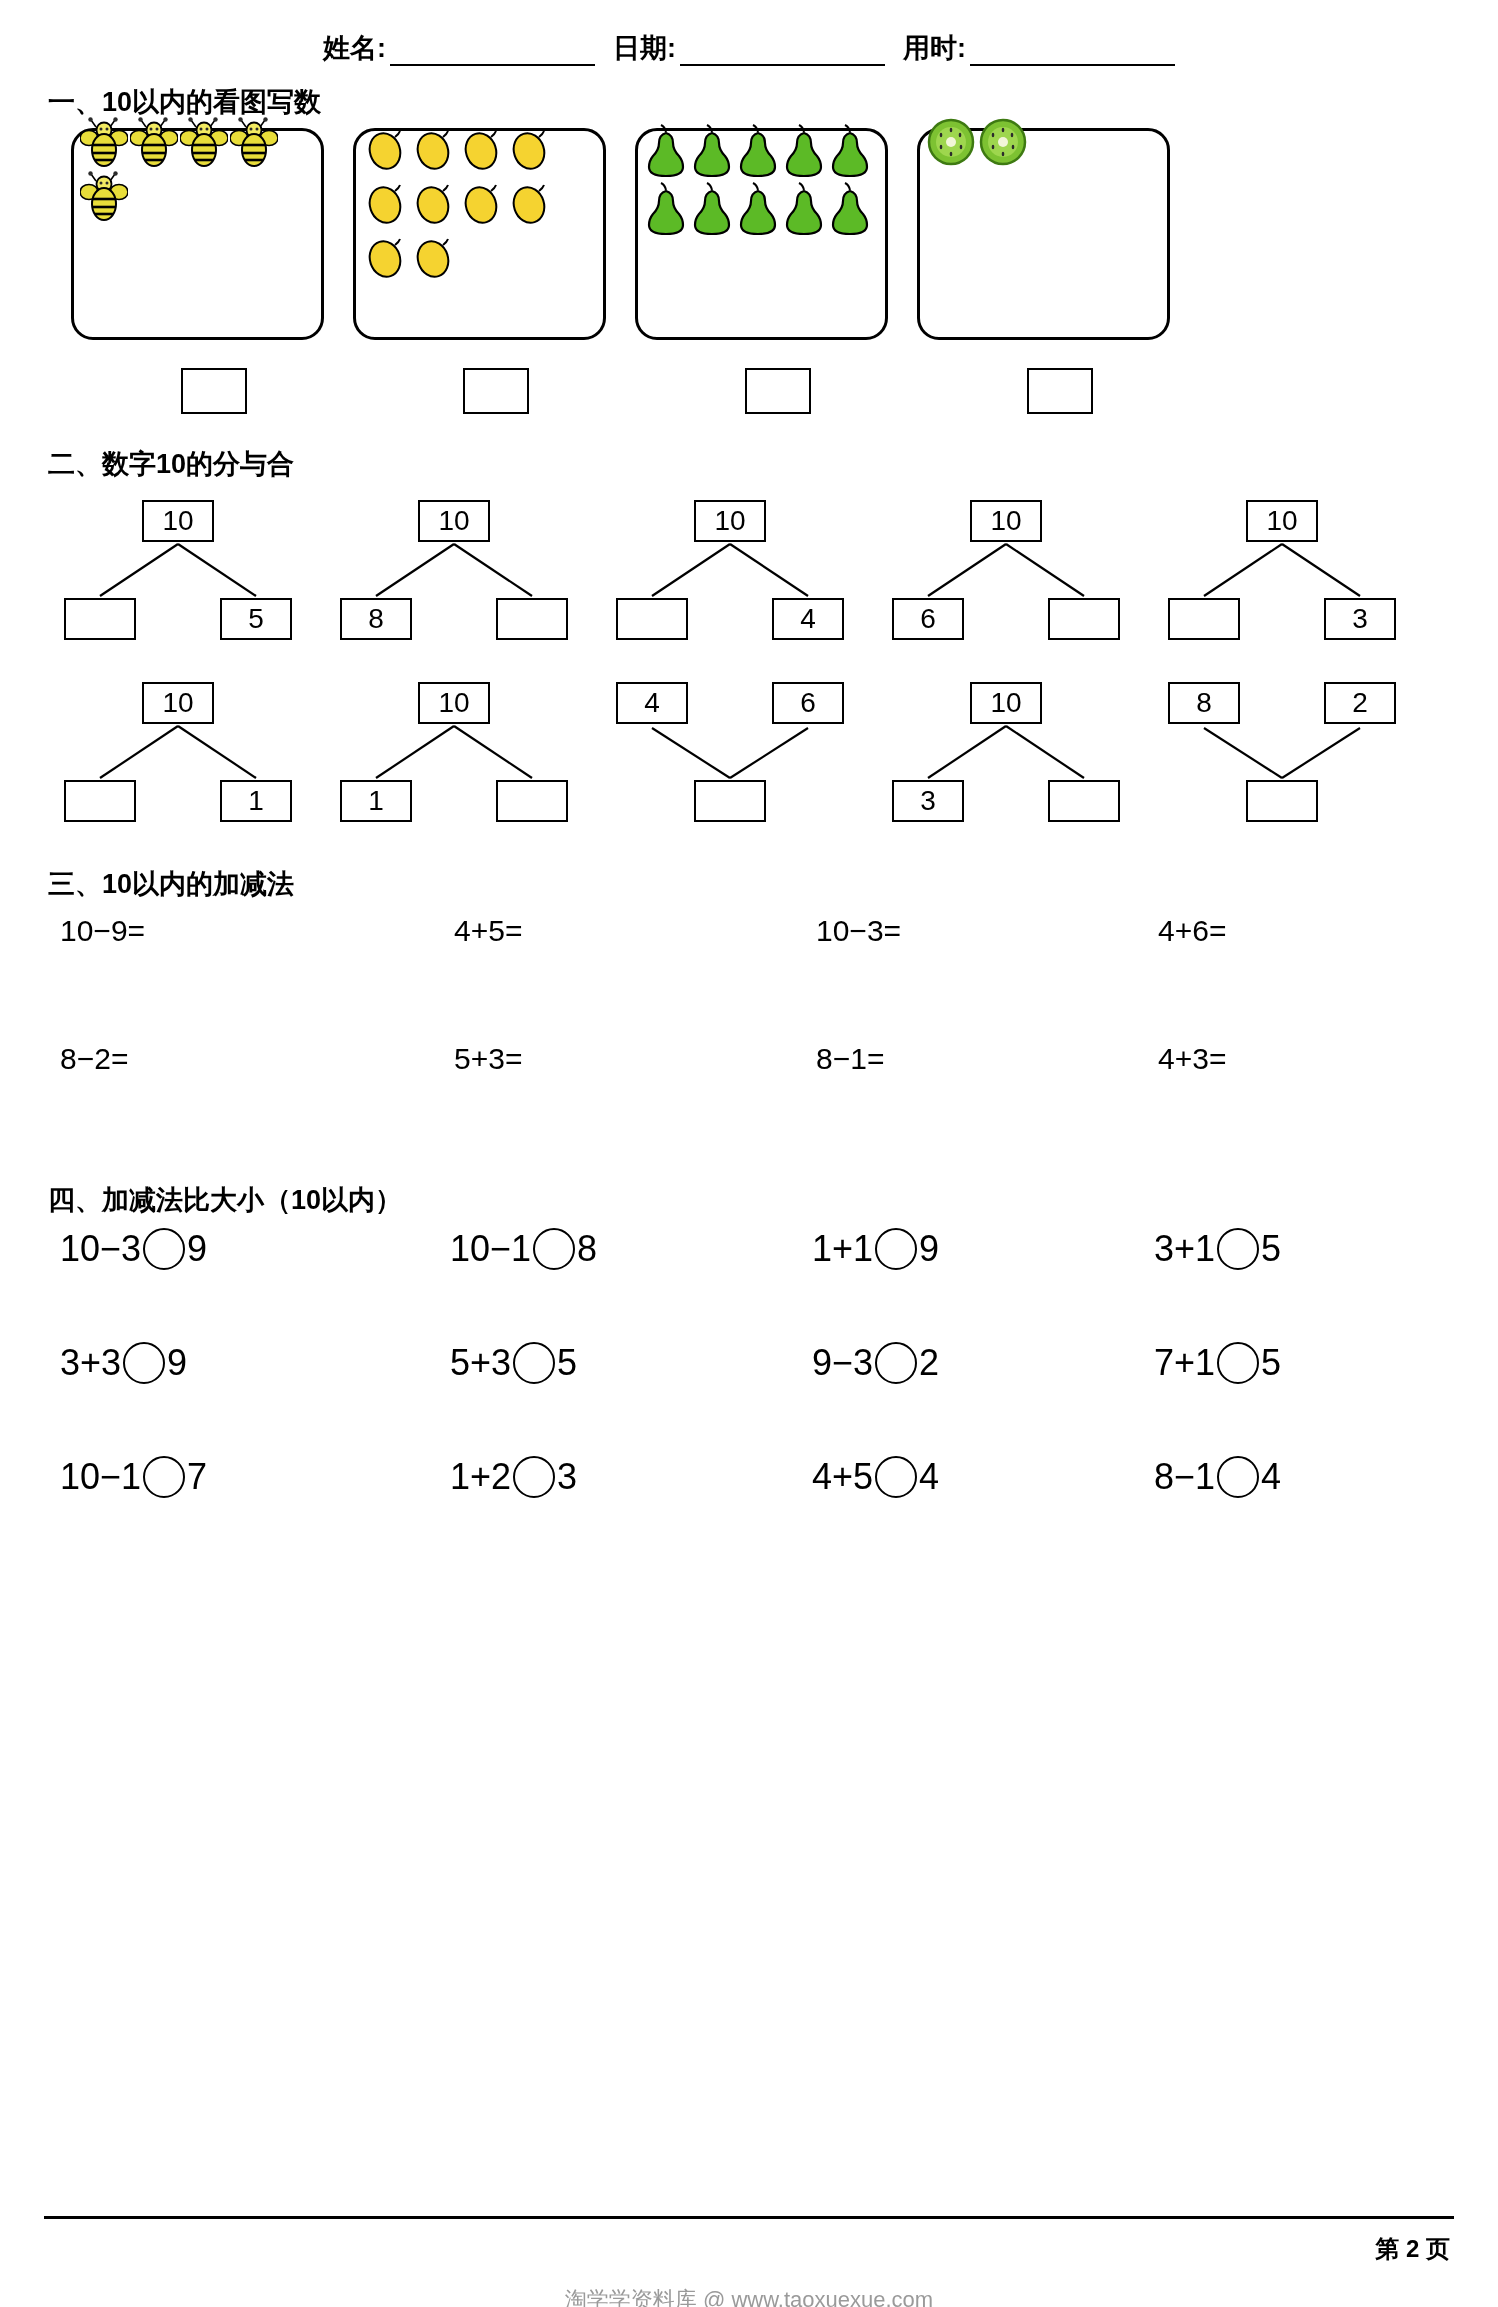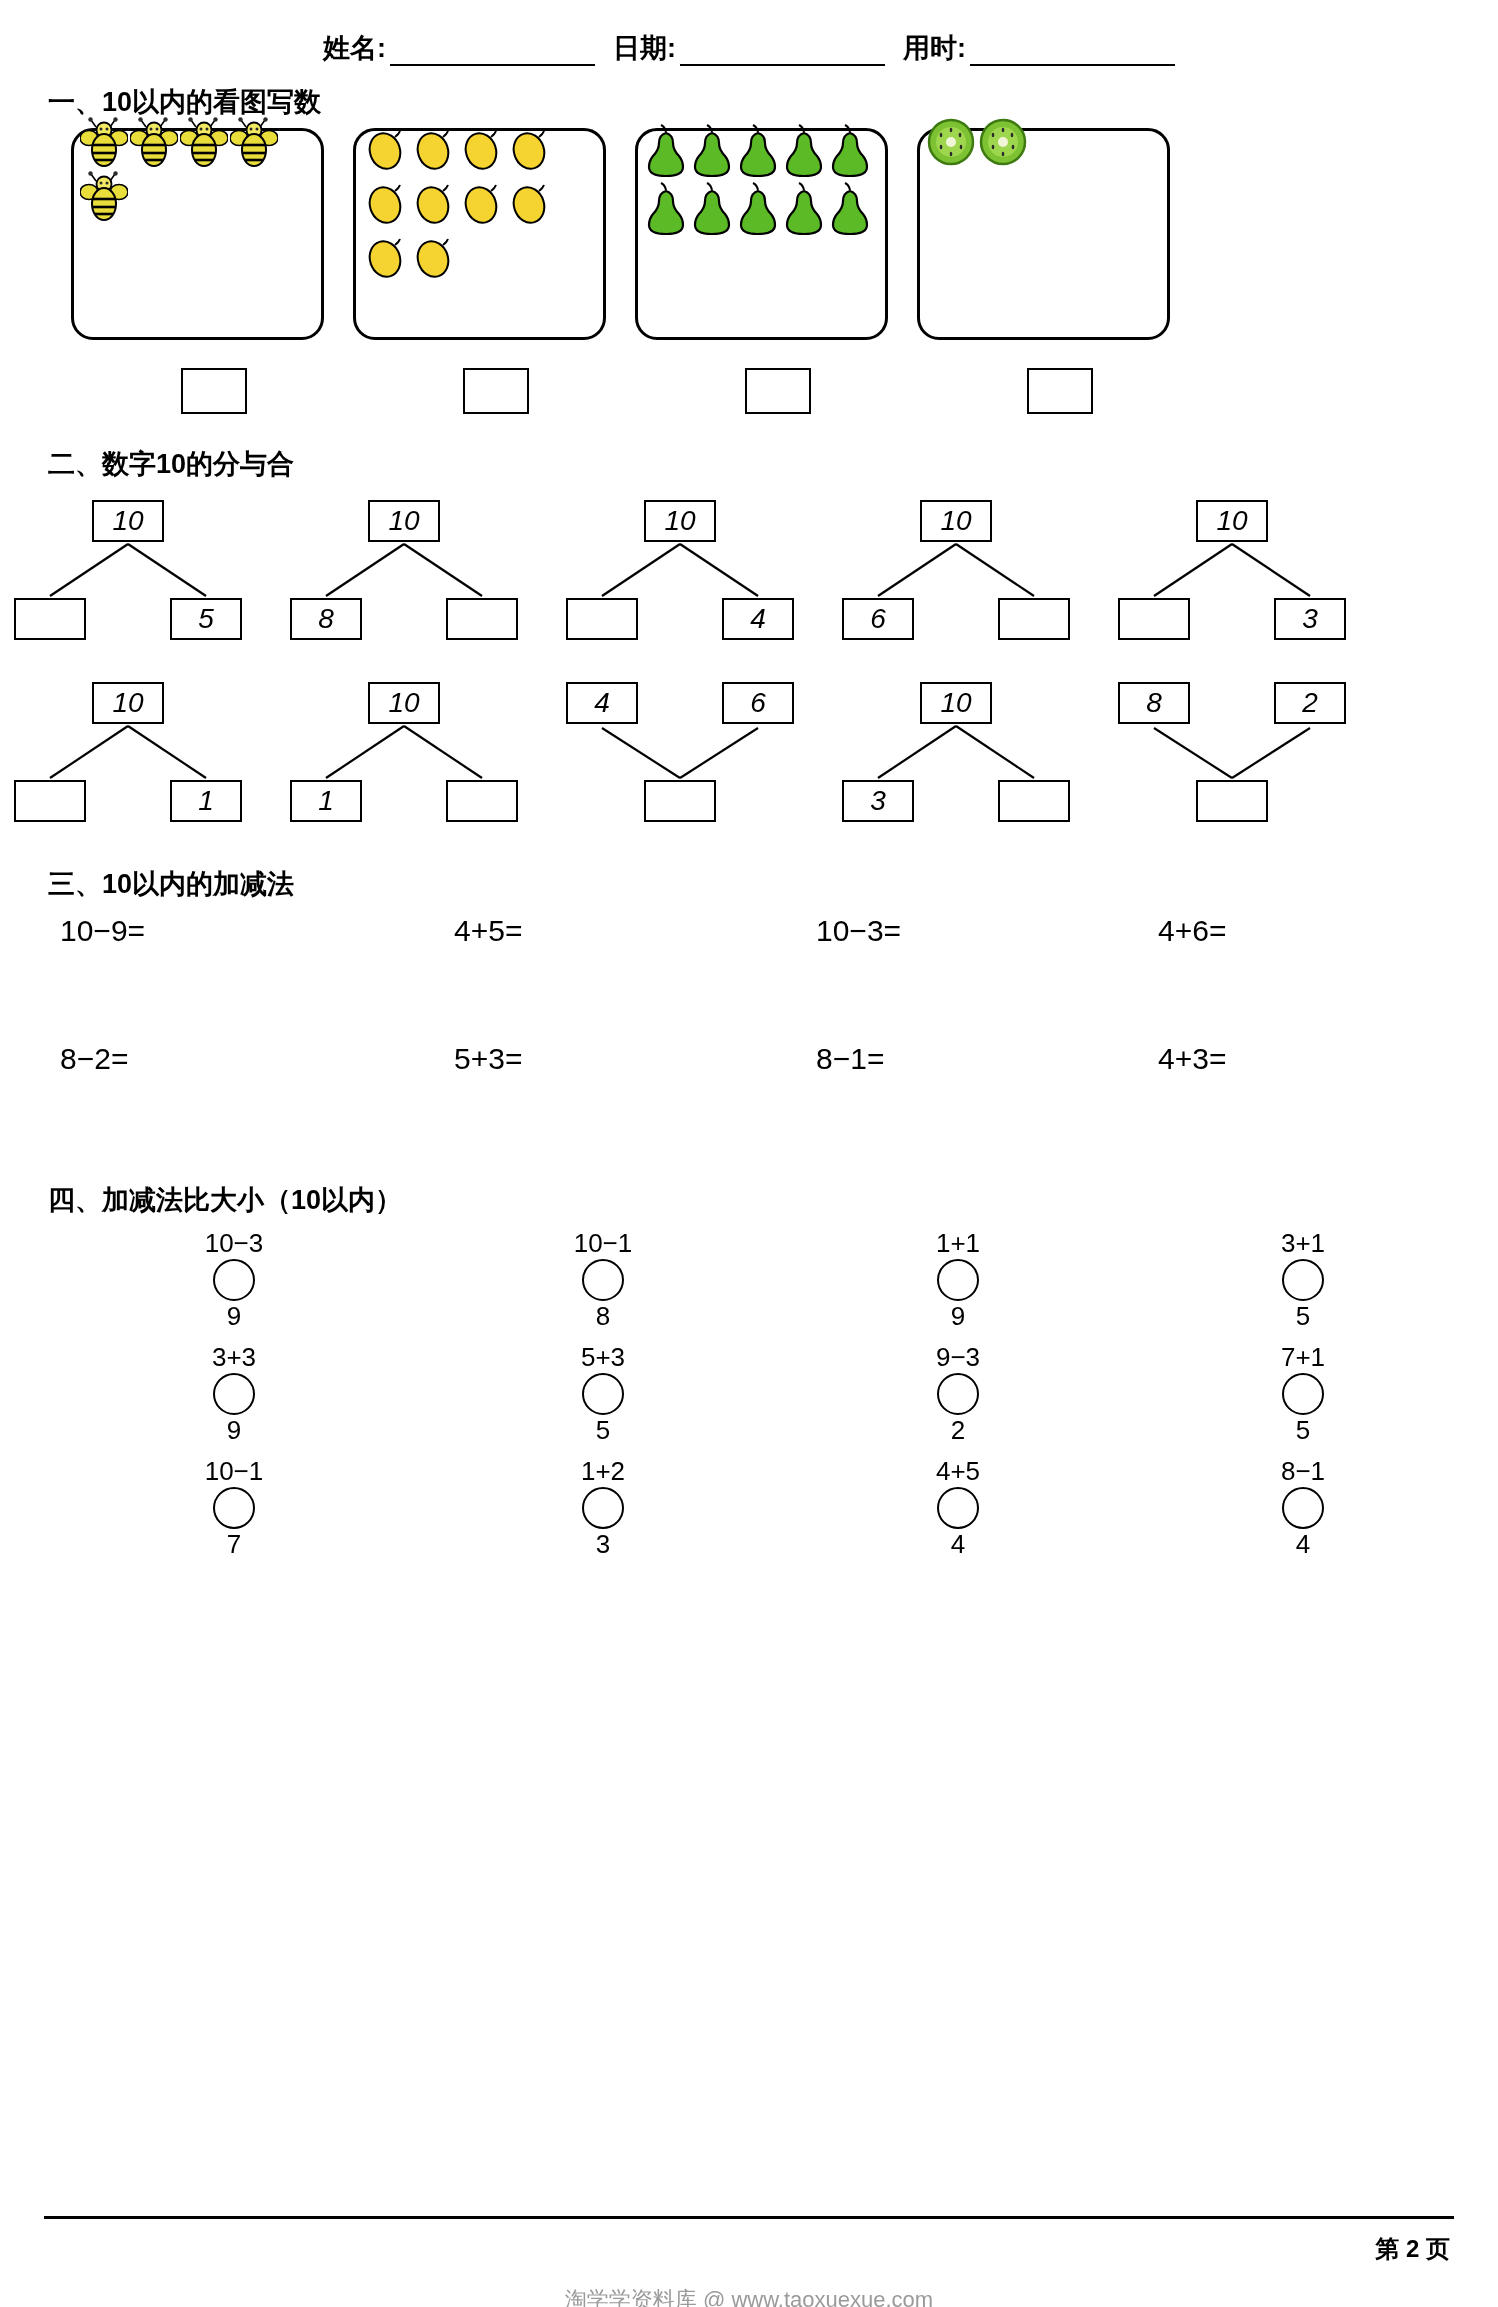--- a/index.html
+++ b/index.html
@@ -100,23 +100,23 @@
   
   .glyph { width: 48px; height: 54px; display: block; }
   .glyph.bee { width: 48px; height: 52px; }
   .glyph.lemon { width: 46px; height: 52px; }
   .glyph.pear { width: 44px; height: 56px; }
   .glyph.kiwi { width: 50px; height: 50px; }
 
   
   .bond-row {
     display: flex;
+    padding-left: 50px;
     padding-right: 30px;
     margin-top: 18px;
-    font-style: italic;
   }
   .bond-cell {
     width: 276px;
     position: relative;
     height: 140px;
   }
   .num-box {
     width: 72px;
     height: 42px;
     border: 2.5px solid #000;
@@ -165,25 +165,24 @@
   .cmp-grid {
     display: flex;
     flex-direction: column;
     padding-left: 60px;
     padding-right: 40px;
     margin-top: 6px;
   }
   .cmp-line { display: flex; height: 114px; align-items: flex-start; }
   .cmp-item {
     width: 348px;
-    font-size: 26px;
+    font-size: 36px;
     display: flex;
     align-items: center;
     padding-top: 4px;
-    flex-direction: column;
   }
   .cmp-item.ind1 { padding-left: 42px; }
   .cmp-item.ind2 { padding-left: 56px; }
   .cmp-item.ind3 { padding-left: 50px; }
   .cmp-circle {
     display: inline-block;
     width: 42px;
     height: 42px;
     border: 2.5px solid #000;
     border-radius: 50%;

